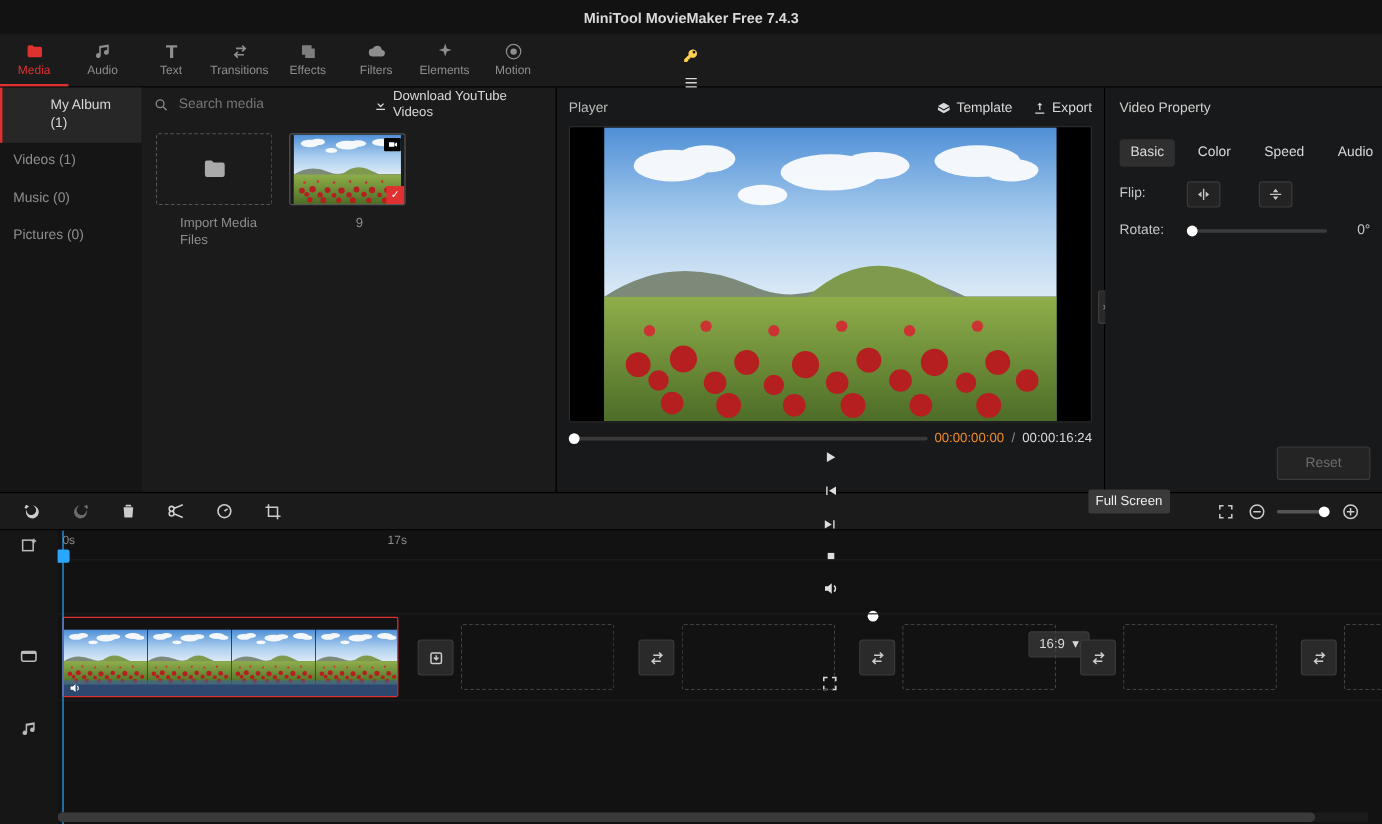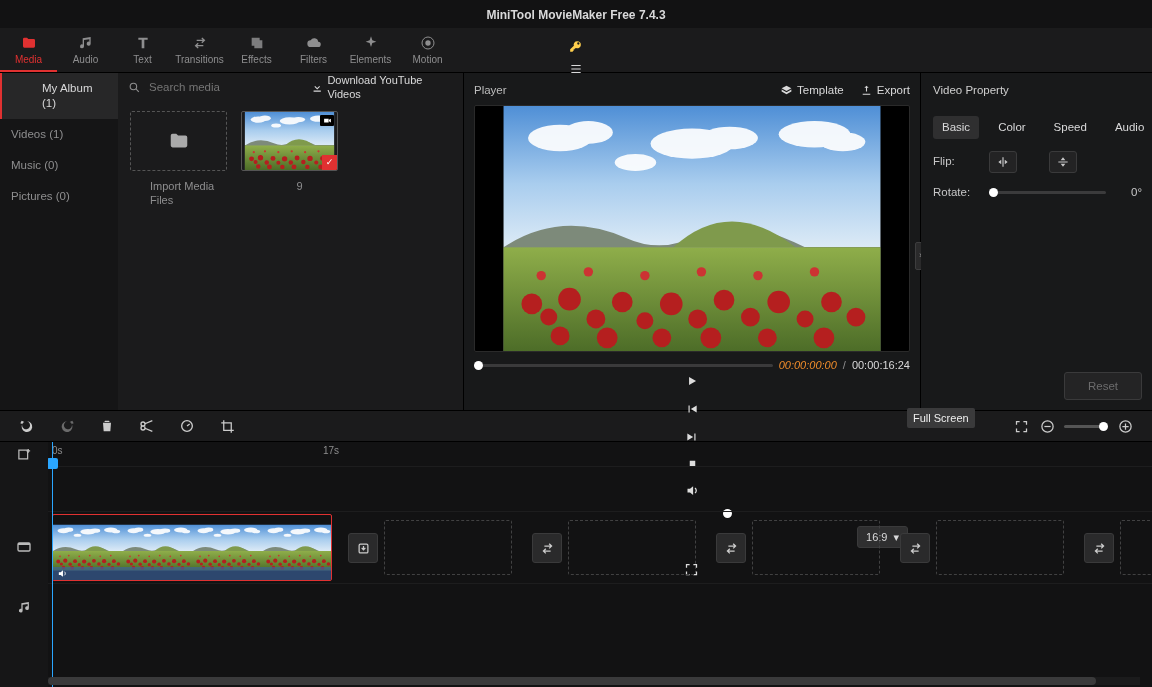--- a/index.html
+++ b/index.html
@@ -56,21 +56,21 @@
   
   .playerpanel{background:var(--panel);border-left:1px solid #000;border-right:1px solid #000;padding:6px;display:flex;flex-direction:column;}
   .panelhdr{height:22px;display:flex;align-items:center;justify-content:space-between;padding:0 4px;color:#bdbdbd;font-size:11.5px;}
   .hdrbtn{display:flex;align-items:center;gap:4px;color:var(--text);font-size:11.5px;}
   .preview{flex:1;margin:4px;border-radius:2px;overflow:hidden;background:#000;border:1px solid #2a2a2a;position:relative;}
   .preview .scene{width:100%;height:100%;}
   .handle-r{position:absolute;right:-6px;top:50%;width:11px;height:28px;background:#2a2a2b;border:1px solid #3d3d3e;border-radius:2px;display:flex;align-items:center;justify-content:center;color:#999;font-size:9px;}
   .seekrow{height:18px;display:flex;align-items:center;padding:0 4px;gap:6px;font-size:11px;}
   .seekbar{flex:1;height:3px;background:#3a3a3b;border-radius:2px;position:relative;}
   .seekbar .knob{position:absolute;left:0;top:-3px;width:9px;height:9px;background:#fff;border-radius:50%;}
-  .tcur{color:var(--orange);font-style:italic;}
+  .tcur{color:var(--orange);}
   .tsep{color:var(--muted);}
   .ctrlrow{height:30px;display:flex;align-items:center;gap:14px;padding:0 6px;flex-direction:column;}
   .ctrlrow .btn{width:16px;height:16px;color:#ddd;display:flex;align-items:center;justify-content:center;}
   .vol{width:80px;height:3px;background:#fff;border-radius:2px;position:relative;}
   .vol .knob{position:absolute;right:0;top:-3px;width:9px;height:9px;background:#fff;border-radius:50%;}
   .aspect{margin-left:auto;display:flex;align-items:center;gap:6px;background:var(--bg3);border:1px solid var(--border);border-radius:3px;padding:3px 8px;font-size:11px;}
   .fs{width:16px;height:16px;color:#ddd;}
   .tooltip{position:absolute;background:#3a3a3b;color:#eee;padding:3px 6px;font-size:11px;border-radius:2px;}
   
   

